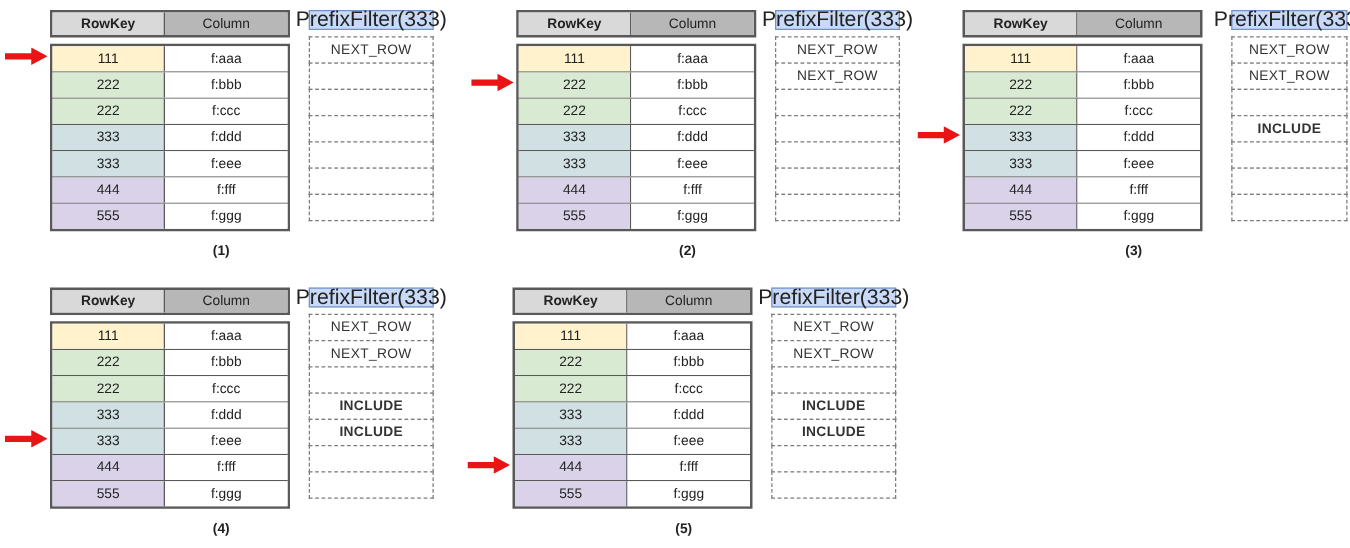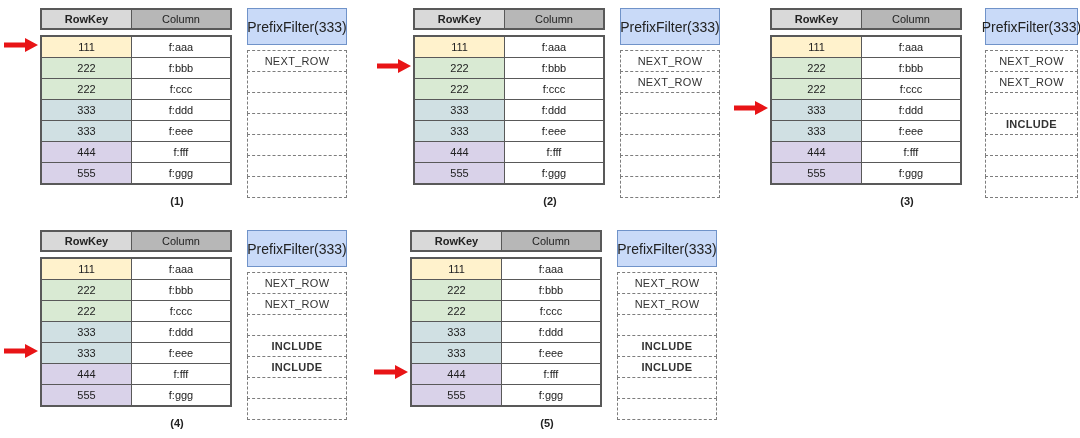--- a/index.html
+++ b/index.html
@@ -18,22 +18,22 @@
   .th-col { flex:1; }
   .tbody { margin-top:5px; border:2px solid #595959; background:#fff; }
   .tr { display:flex; height:20px; border-top:1px solid #595959; }
   .tr:first-child { border-top:none; }
   .td { display:flex; align-items:center; justify-content:center; font-size:11px; color:#222; }
   .td-rowkey { width:89px; border-right:1px solid #595959; }
   .td-col { flex:1; background:#ffffff; }
 
   
   .filter { position:absolute; left:245px; top:0; width:100px; }
-  .fhead { height:37px; box-sizing:border-box; border:1.5px solid #7093c9;
-           display:flex; align-items:center; justify-content:center; font-size:14px; color:#222; }
+  .fhead { height:16px; box-sizing:border-box; border:1.5px solid #7093c9;
+           display:flex; align-items:center; justify-content:center; font-size:17px; color:#222; }
   .fbody { margin-top:5px; }
   .fcell { height:22px; box-sizing:border-box; border:1px dashed #7d7d7d; margin-top:-1px;
            display:flex; align-items:center; justify-content:center;
            font-size:11px; letter-spacing:0.3px; color:#333; background:#fff; }
   .fcell:first-child { margin-top:0; }
 
   
   .dlabel { position:absolute; top:187px; left:60px; width:230px;
             text-align:center; font-size:11px; font-weight:bold; color:#222; }
 

